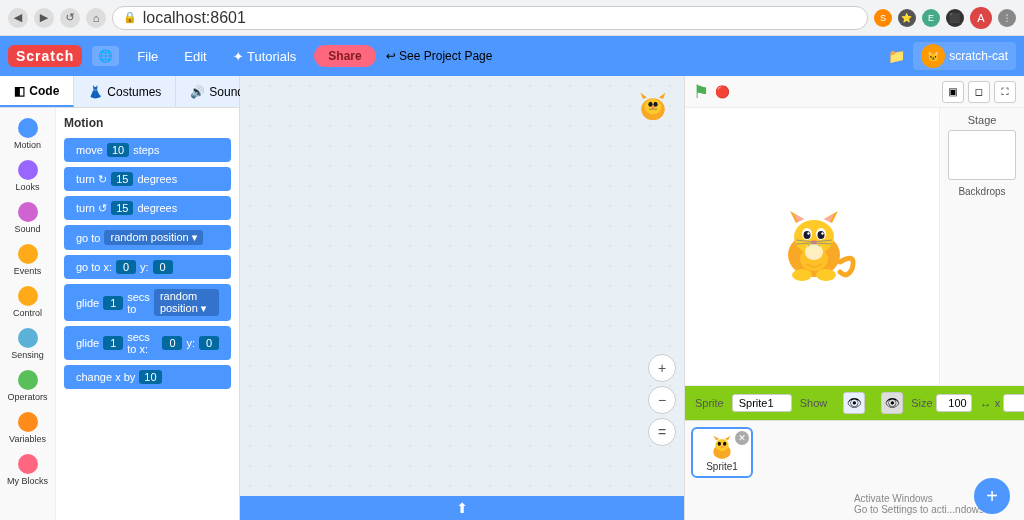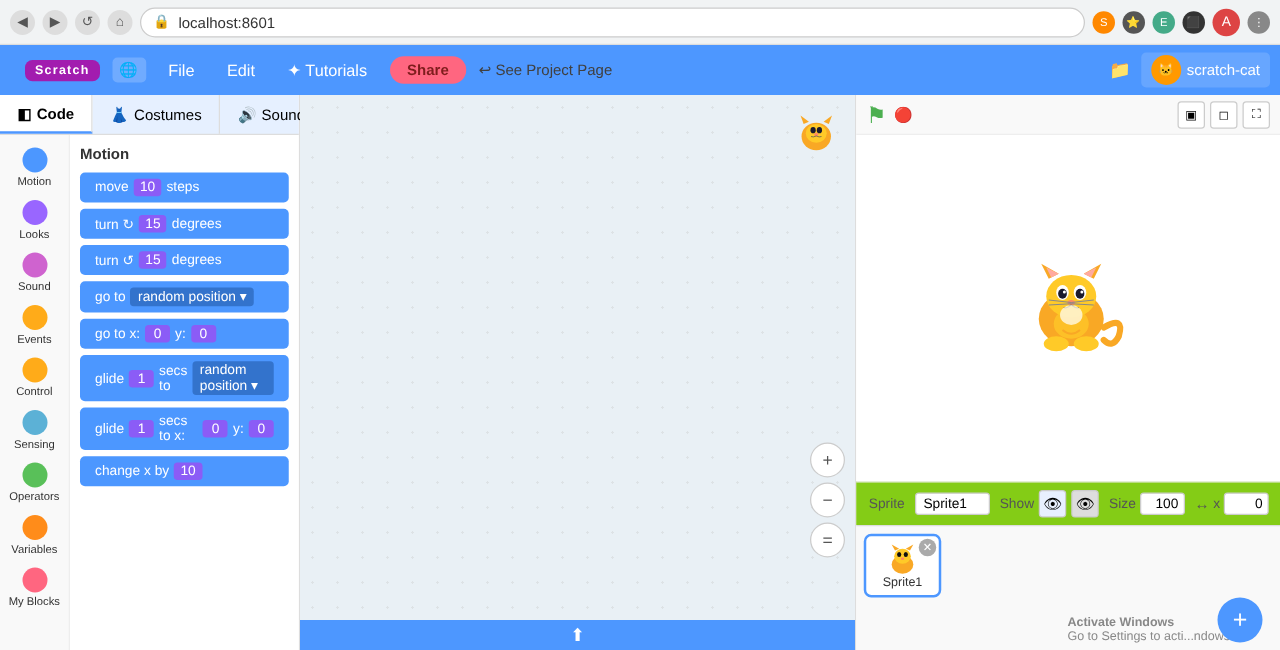--- a/index.html
+++ b/index.html
@@ -19,43 +19,42 @@
       width: 20px; height: 20px; border-radius: 50%; background: #ddd;
       display: flex; align-items: center; justify-content: center;
       cursor: pointer; font-size: 11px; color: #555; border: none;
     }
     .browser-nav-btn:disabled { opacity: 0.4; }
     .url-bar {
       flex: 1; height: 24px; border-radius: 12px; background: #fff;
       border: 1px solid #ccc; padding: 0 10px; font-size: 12px; color: #333;
       display: flex; align-items: center; gap: 6px;
     }
-    .url-text { font-size: 12px; color: #333; }
+    .url-text { font-size: 16px; color: #333; }
     .browser-icons { display: flex; gap: 6px; align-items: center; }
     .browser-icon { width: 18px; height: 18px; border-radius: 50%; background: #ccc; display: flex; align-items: center; justify-content: center; font-size: 10px; }
     .browser-icon.profile { background: #d44; width: 22px; height: 22px; border-radius: 50%; color: white; font-size: 11px; }
 
     
     .app-header {
       background: #4d97ff;
       height: 40px;
       display: flex;
       align-items: center;
       padding: 0 8px;
       gap: 10px;
     }
     .scratch-logo {
-      background: #a21caf;
+      background: #ef4444;
       border-radius: 6px;
       padding: 3px 8px;
       font-weight: bold;
-      font-size: 10px;
+      font-size: 14px;
       color: white;
       letter-spacing: 1px;
-      margin-left: 12px;
     }
     .globe-btn {
       background: rgba(255,255,255,0.2);
       border: none; border-radius: 4px;
       color: white; padding: 3px 6px; cursor: pointer; font-size: 12px;
     }
     .header-menu-btn {
       background: none; border: none; color: white; cursor: pointer; font-size: 13px; font-weight: 500;
       padding: 4px 8px; border-radius: 4px;
     }
@@ -64,21 +63,21 @@
       border: none; border-radius: 4px;
       color: white; font-size: 13px; padding: 4px 10px;
       flex: 0 0 auto;
     }
     .share-btn {
       background: #ff6680; border: none; border-radius: 12px;
       color: #7f1d1d; font-size: 12px; font-weight: bold;
       padding: 4px 14px; cursor: pointer;
     }
     .see-project-btn {
-      background: none; border: none; color: #404040; font-size: 12px; cursor: pointer;
+      background: none; border: none; color: #000000; font-size: 12px; cursor: pointer;
       display: flex; align-items: center; gap: 4px;
     }
     .header-spacer { flex: 1; }
     .header-right { display: flex; align-items: center; gap: 8px; }
     .header-icon-btn { background: none; border: none; color: white; cursor: pointer; font-size: 14px; }
     .user-avatar {
       background: #ff9900; border-radius: 50%; width: 24px; height: 24px;
       display: flex; align-items: center; justify-content: center; font-size: 10px; color: white;
     }
     .user-name { color: white; font-size: 12px; }
@@ -160,21 +159,21 @@
       font-size: 11px;
       display: flex;
       align-items: center;
       gap: 4px;
       cursor: pointer;
       user-select: none;
       min-height: 24px;
     }
     .block.blue { background: #4c97ff; }
     .block-input {
-      background: #8b5cf6;
+      background: #0369a1;
       border-radius: 3px;
       padding: 1px 5px;
       color: white;
       font-size: 11px;
       min-width: 20px;
       text-align: center;
     }
     .block-dropdown {
       background: #3373cc;
       border-radius: 3px;
@@ -290,21 +289,21 @@
       border: 1px solid #ccc; border-radius: 3px;
       padding: 2px 6px; font-size: 11px; width: 60px;
     }
     .info-field { display: flex; align-items: center; gap: 3px; }
     .info-icon { color: #555; font-size: 12px; }
     .info-input {
       border: 1px solid #ccc; border-radius: 3px;
       padding: 2px 4px; font-size: 11px; width: 36px; text-align: right;
     }
     .show-toggle {
-      display: flex; gap: 4px; align-items: center;
+      display: flex; gap: 16px; align-items: center;
     }
     .eye-btn {
       width: 22px; height: 22px; border-radius: 3px;
       border: 1px solid #ccc; background: #e8f0ff;
       display: flex; align-items: center; justify-content: center;
       cursor: pointer; font-size: 12px;
     }
 
     
     .sprites-section {
@@ -630,20 +629,25 @@
           <ellipse cx="74" cy="78" rx="10" ry="6" fill="#ffca28"></ellipse>
 
           <ellipse cx="62" cy="62" rx="14" ry="12" fill="#ffca28" opacity="0.7"></ellipse>
 
           <path d="M55,67 Q62,73 69,67" stroke="#f9a825" stroke-width="1.5" fill="none"></path>
 
           <ellipse cx="62" cy="55" rx="9" ry="8" fill="#fff9e6" opacity="0.8"></ellipse>
         </svg>
       </div>
 
+      <div class="stage-panel-right">
+        <span class="stage-panel-label">Stage</span>
+        <div class="stage-thumb"></div>
+        <span class="backdrops-label">Backdrops</span>
+      </div>
     </div>
 
     <div class="sprite-info-bar">
       <span class="sprite-label">Sprite</span>
       <input class="sprite-name-input" type="text" value="Sprite1" style="">
       <div class="show-toggle">
         <span class="sprite-label">Show</span>
         <button class="eye-btn">👁</button>
         <button class="eye-btn" style="background:#ddd;">👁</button>
       </div>
@@ -675,21 +679,21 @@
             <polygon points="34,11 38,4 29,9" fill="#f9a825"></polygon>
             <ellipse cx="21" cy="16" rx="2.5" ry="3" fill="#111"></ellipse>
             <ellipse cx="29" cy="16" rx="2.5" ry="3" fill="#111"></ellipse>
             <ellipse cx="25" cy="21" rx="2" ry="1.5" fill="#ff8a65"></ellipse>
           </svg>
           <span class="sprite-card-name">Sprite1</span>
         </div>
       </div>
 
       <div class="activate-windows">
-        <div style="font-weight:700;">Activate Windows</div>
+        <div style="font-weight:400;">Activate Windows</div>
         <div>Go to Settings to acti...ndows</div>
       </div>
 
       <div style="display:flex;flex-direction:column;align-items:center;justify-content:flex-end;padding:6px;">
         <div class="add-sprite-btn">+</div>
       </div>
     </div>
   </div>
 </div>
 

